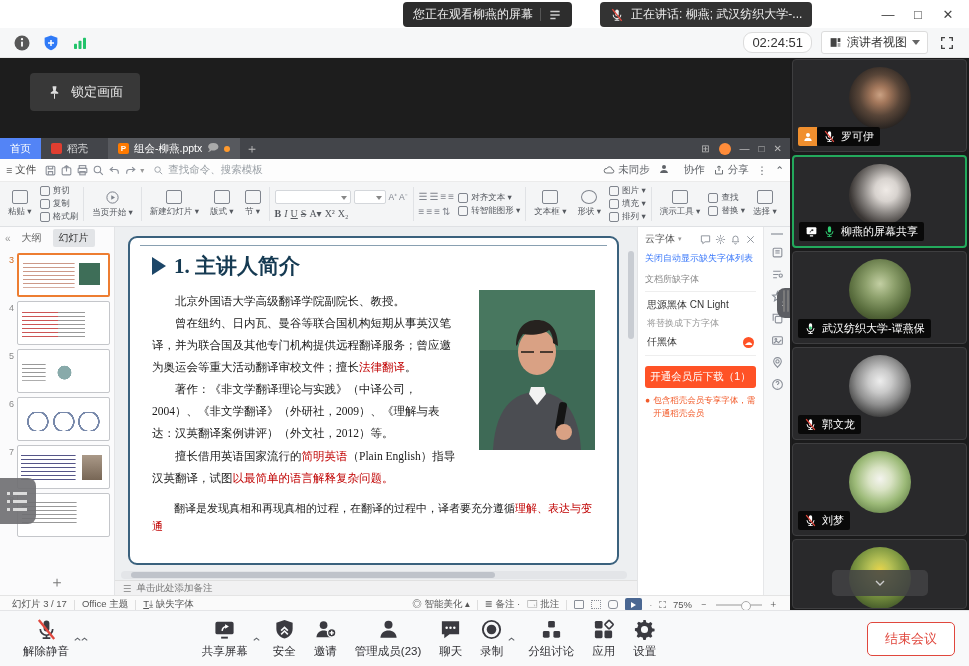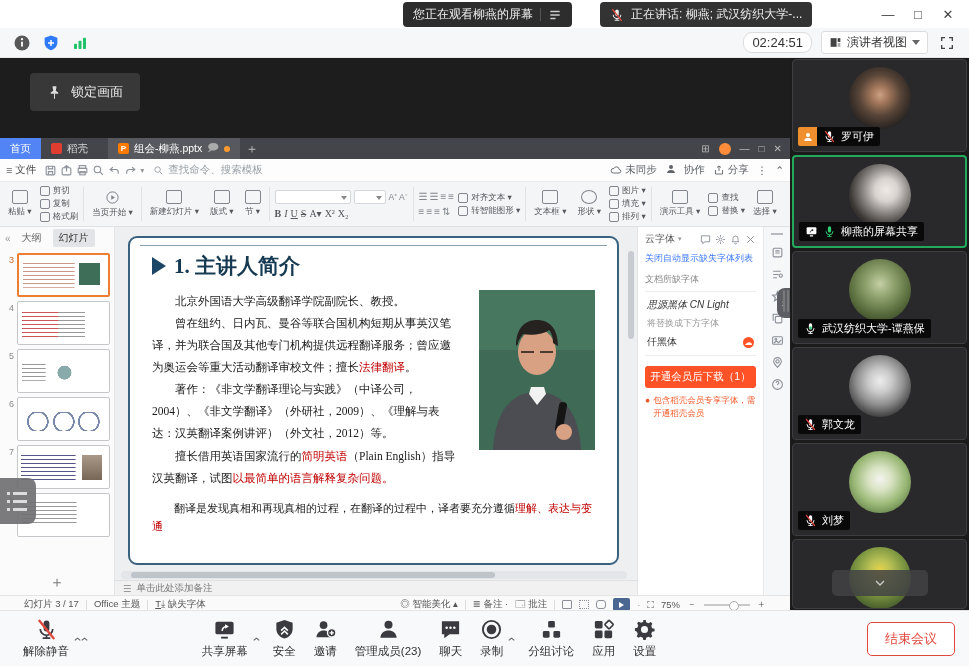--- a/index.html
+++ b/index.html
@@ -93,31 +93,31 @@
 .hscroll { position:absolute; left:6px; right:10px; bottom:16px; height:8px; background:#e3e5e8; border-radius:4px; }
 .hscroll .thumbbar { position:absolute; left:2%; width:72%; top:1px; bottom:1px; background:#bfc3ca; border-radius:3px; }
 .notes { position:absolute; left:0; right:0; bottom:0; height:15px; background:#f1f1f2; border-top:1px solid #e0e0e0; display:flex; align-items:center; font-size:9.5px; color:#777; gap:5px; padding:0 8px; }
 
 .cloudpanel { width:126px; background:#fff; border-left:1px solid #e3e4e6; font-size:10px; color:#333; padding:5px 7px; position:relative; flex-shrink:0;}
 .cp-head { display:flex; align-items:center; gap:3px; color:#555; }
 .cp-head .cp-icons { margin-left:auto; display:flex; gap:4px; color:#8a8f98; }
 .cp-link { color:#3e7bfa; font-size:9px; margin-top:6px; }
 .cp-missing { color:#888; font-size:9px; margin-top:8px; }
 .cp-fontbox { border-top:1px solid #eee; border-bottom:1px solid #eee; margin-top:5px; padding:6px 2px; }
-.cp-f1 { color:#333; font-size:10px;font-style:italic; }
+.cp-f1 { color:#333; font-size:10px; }
 .cp-hint { color:#999; font-size:9px; margin-top:5px; }
 .cp-f2 { display:flex; align-items:center; margin-top:5px; font-size:10px; }
 .cp-badge { margin-left:auto; width:11px; height:11px; border-radius:50%; background:#ff5226; color:#fff; font-size:8px; display:flex; align-items:center; justify-content:center; }
 .cp-btn { margin-top:10px; background:#ff5226; color:#fff; border-radius:3px; height:22px; display:flex; align-items:center; justify-content:center; font-size:10.5px; }
 .cp-note { margin-top:6px; color:#f25b2a; font-size:8.5px; line-height:1.5; display:flex; gap:3px; }
 .sidetools { width:27px; background:#f6f7f8; border-left:1px solid #e6e7e9; display:flex; flex-direction:column; align-items:center; padding-top:6px; gap:9px; color:#8a8f98; flex-shrink:0;}
 .st-dash { width:12px; height:2px; background:#b6bac0; margin-bottom:2px;}
 .collapse-handle { position:absolute; right:0; top:150px; width:13px; height:30px; background:#5c5e63; border-radius:8px 0 0 8px; color:#ddd; display:flex; align-items:center; justify-content:center; font-size:11px; }
 
-.statusbar { height:18px; background:#fafafa; border-top:1px solid #e4e4e4; display:flex; align-items:center; font-size:9.5px; color:#555; padding:0 24px; gap:7px; flex-shrink:0;}
+.statusbar { height:18px; background:#fafafa; border-top:1px solid #e4e4e4; display:flex; align-items:center; font-size:9.5px; color:#555; padding:0 12px; gap:7px; flex-shrink:0;}
 .sb-div { width:1px; height:10px; background:#ddd; }
 .sb-right { margin-left:auto; display:flex; align-items:center; gap:7px; }
 .playbtn { width:17px; height:13px; background:#4a6792; border-radius:2px; display:flex; align-items:center; justify-content:center; }
 .playbtn:after { content:""; border-left:5px solid #fff; border-top:3.5px solid transparent; border-bottom:3.5px solid transparent; }
 .zoomline { width:46px; height:2px; background:#c9c9c9; position:relative; }
 .zoomline:after { content:""; position:absolute; left:55%; top:-3px; width:8px; height:8px; border-radius:50%; background:#fdfdfd; border:1px solid #aaa; }
 .mini-view { width:10px; height:9px; border:1.2px solid #8a8f98; border-radius:1px; }
 
 .float-list { position:absolute; left:0; top:420px; width:36px; height:46px; background:rgba(112,112,115,.92); border-radius:0 8px 8px 0; display:flex; flex-direction:column; justify-content:center; gap:5px; padding-left:7px; }
 .fl-row { display:flex; align-items:center; gap:3px; }
@@ -312,21 +312,21 @@
             </svg>
           <span>查找命令、搜索模板</span>
         </div>
         <div class="menu-right">
           <span style="display:flex;align-items:center;gap:3px;">
             <svg viewBox="0 0 24 24" width="12" height="12" fill="none" stroke="currentColor" stroke-width="1.8">
                 <path d="M7 18a4.5 4.5 0 1 1 .8-8.9A5.5 5.5 0 0 1 18.4 11 3.5 3.5 0 0 1 18 18z"></path>
               </svg>
             <span>未同步</span>
             </span>
-          <span style="display:flex;gap:7px;">
+          <span style="display:flex;gap:14px;">
             <svg viewBox="0 0 24 24" width="12" height="12" fill="currentColor">
                 <circle cx="12" cy="8" r="4"></circle>
                 <path d="M4 20c.6-4 3.6-6 8-6s7.4 2 8 6z"></path>
               </svg>
             <span>协作</span>
             </span>
           <span style="display:flex;align-items:center;gap:3px;">
             <svg viewBox="0 0 24 24" width="12" height="12" fill="none" stroke="currentColor" stroke-width="1.8">
                 <path d="M12 14V4M8 7l4-3 4 3M5 12v8h14v-8"></path>
               </svg>

